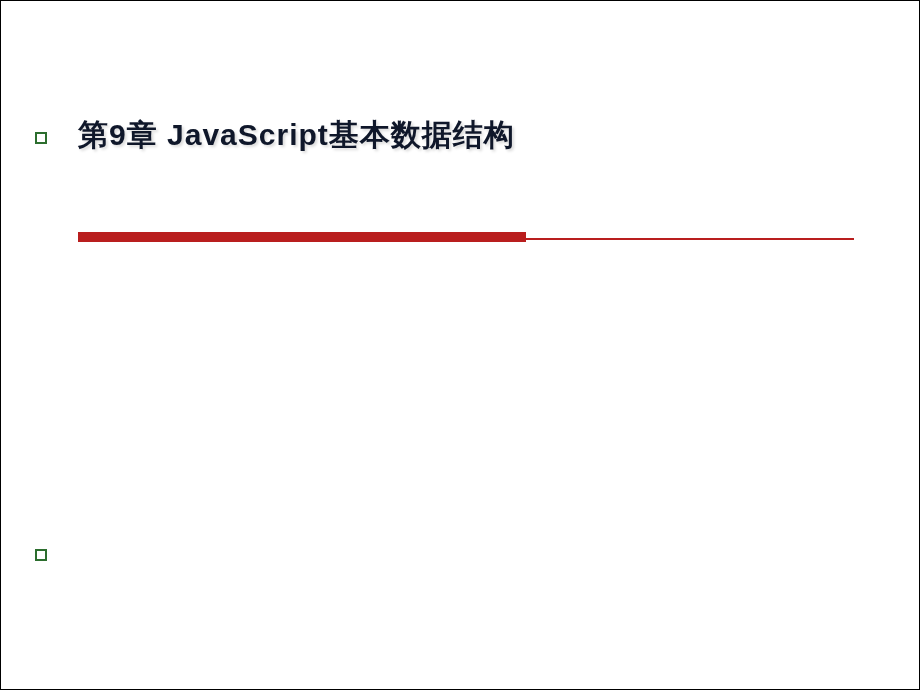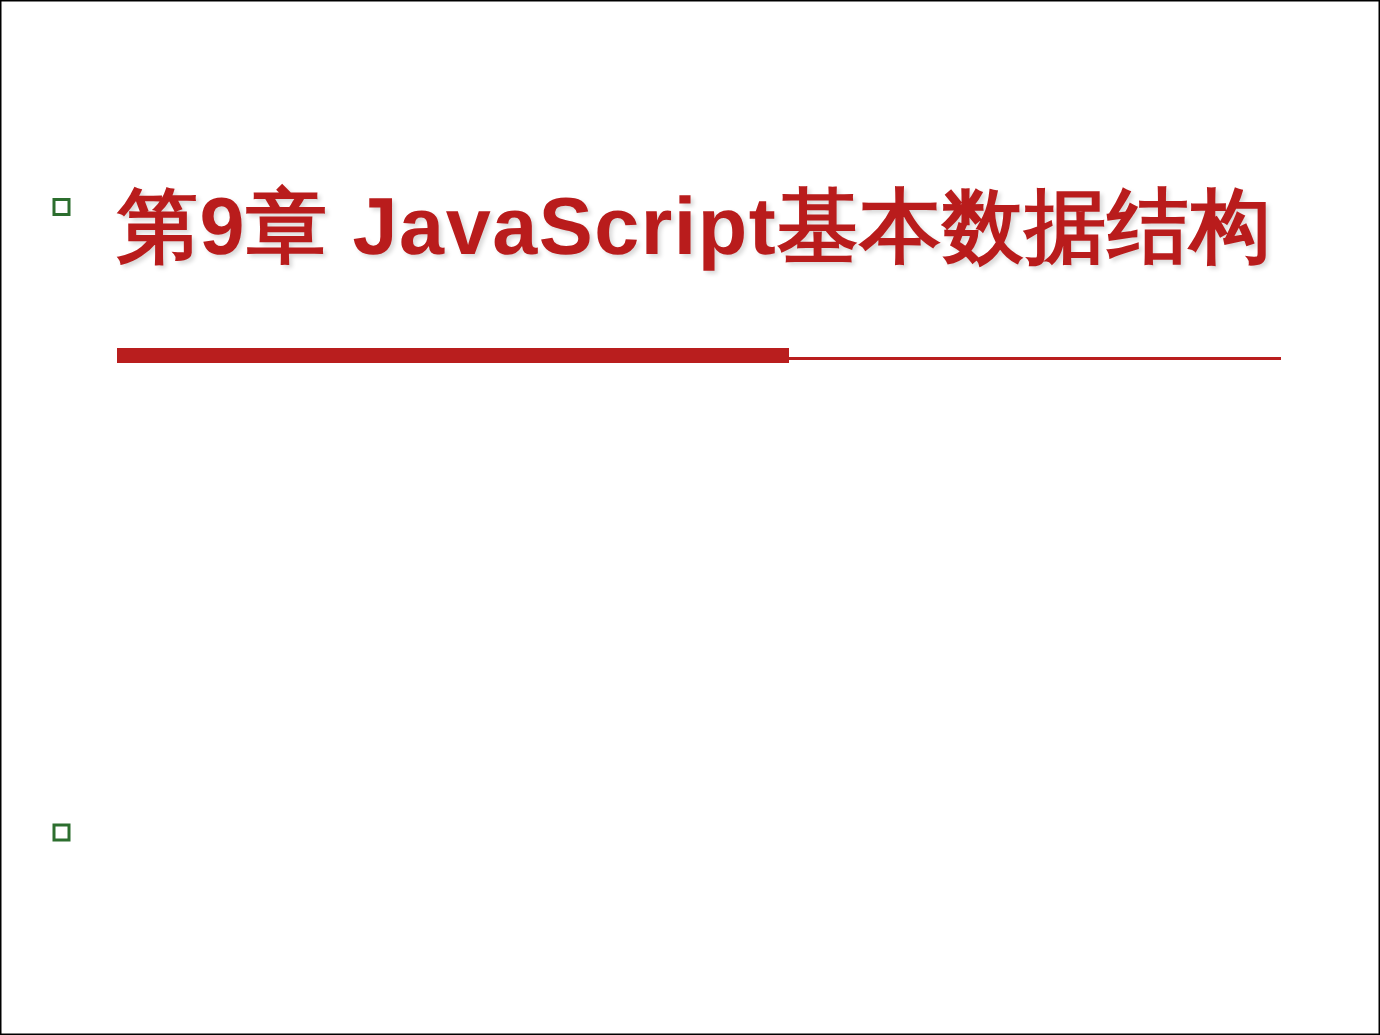--- a/index.html
+++ b/index.html
@@ -37,23 +37,23 @@
       height: 12px;
       border: 2px solid #2c6e2e;
       background: transparent;
     }
     .title-container {
       position: absolute;
       left: 78px;
       top: 115px;
     }
     .slide-title {
-      font-size: 54px;
+      font-size: 30px;
       font-weight: bold;
-      color: #b91c1c;
+      color: #0f172a;
       letter-spacing: 1px;
       text-shadow: 2px 2px 3px rgba(0,0,0,0.15);
     }
     .underline-container {
       position: absolute;
       left: 78px;
       top: 232px;
       width: 775px;
       height: 12px;
     }

